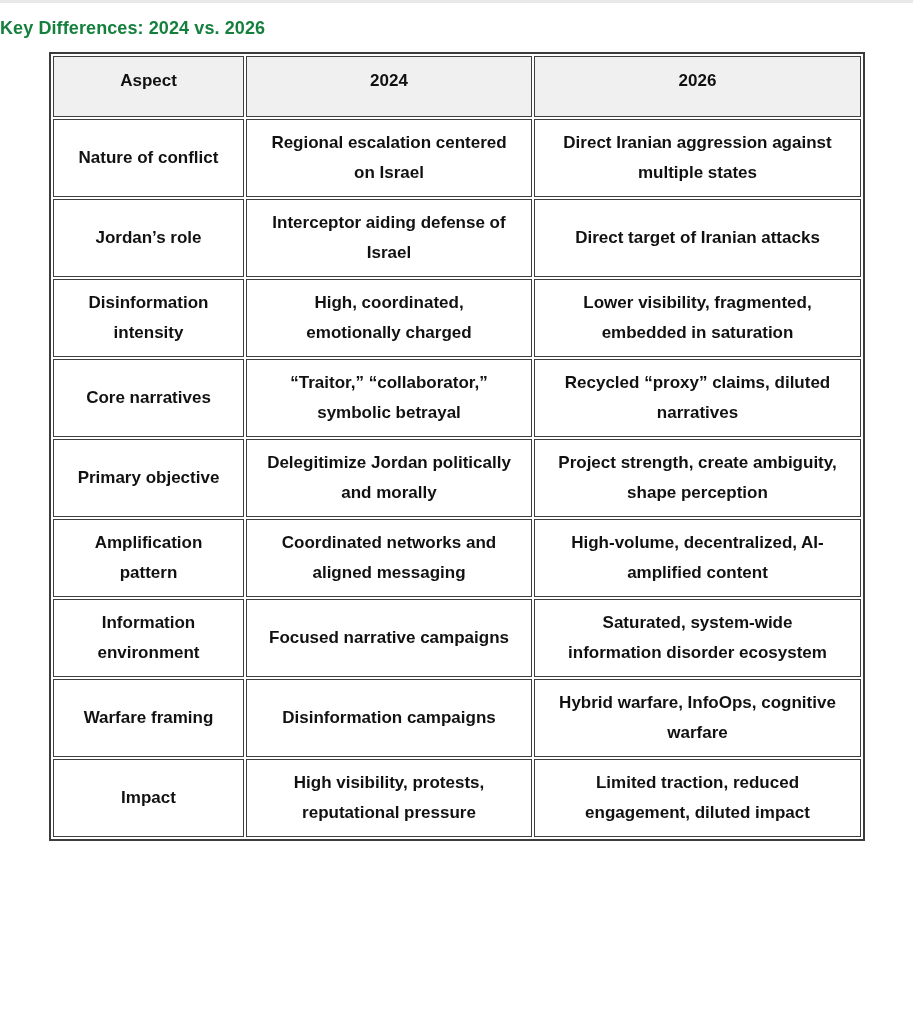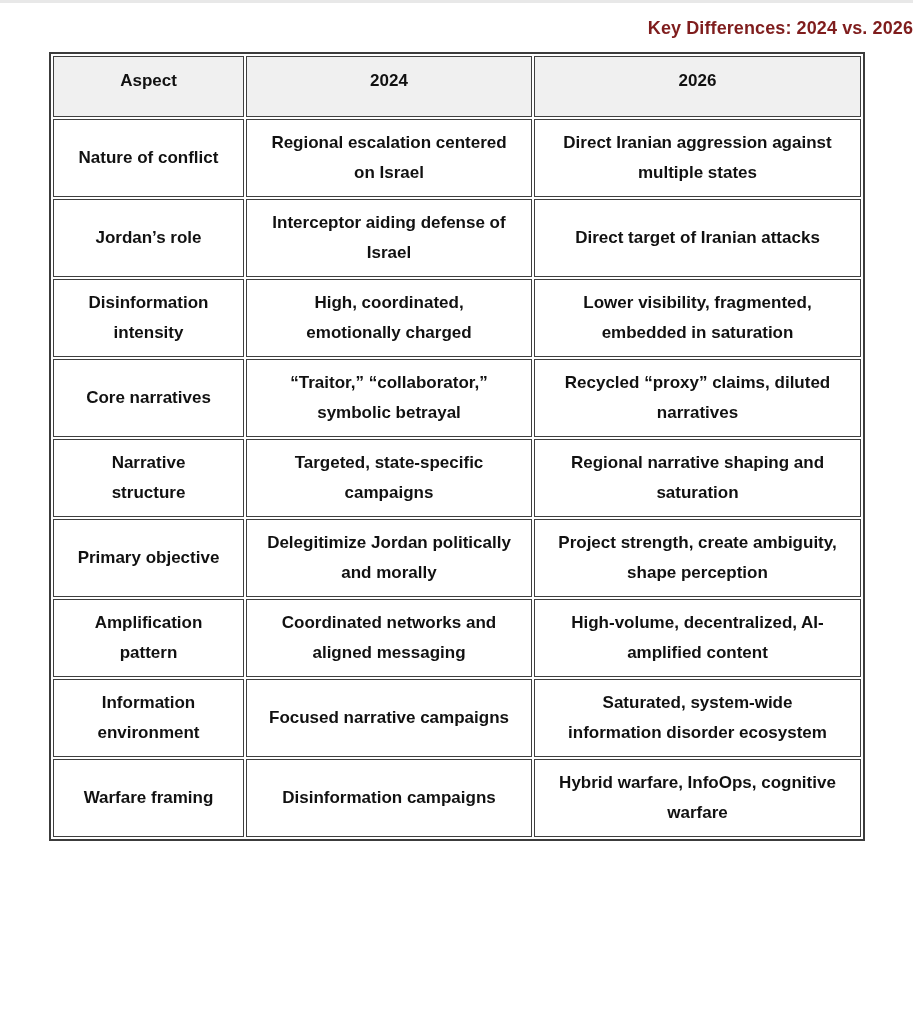--- a/index.html
+++ b/index.html
@@ -12,24 +12,24 @@
     color: #111111;
     -webkit-font-smoothing: antialiased;
   }
   .top-strip {
     width: 100%;
     height: 3px;
     background: #e8e8e8;
   }
   .page-title {
     margin: 15px 0 13px 0;
-    text-align: right;
+    text-align: left;
     font-size: 18px;
     font-weight: bold;
-    color: #7f1d1d;
+    color: #15803d;
     letter-spacing: 0.1px;
   }
   table.diff-table {
     border-collapse: separate;
     border-spacing: 2px;
     border: 2px solid #3c3c3c;
     margin-left: 49px;
     width: 814px;
     table-layout: fixed;
     background: #ffffff;
@@ -95,38 +95,38 @@
     <td>Disinformation intensity</td>
     <td>High, coordinated, emotionally charged</td>
     <td>Lower visibility, fragmented, embedded in saturation</td>
   </tr>
       <tr>
     <td>Core narratives</td>
     <td>“Traitor,” “collaborator,” symbolic betrayal</td>
     <td>Recycled “proxy” claims, diluted narratives</td>
   </tr>
       <tr>
-    <td>Narrative structure</td>
-    <td>Targeted, state-specific campaigns</td>
-    <td>Regional narrative shaping and saturation</td>
-  </tr>
-      <tr>
     <td>Primary objective</td>
     <td>Delegitimize Jordan politically and morally</td>
     <td>Project strength, create ambiguity, shape perception</td>
   </tr>
       <tr>
     <td>Amplification pattern</td>
     <td>Coordinated networks and aligned messaging</td>
     <td>High-volume, decentralized, AI-amplified content</td>
   </tr>
       <tr>
     <td>Information environment</td>
     <td>Focused narrative campaigns</td>
     <td>Saturated, system-wide information disorder ecosystem</td>
   </tr>
       <tr>
     <td>Warfare framing</td>
     <td>Disinformation campaigns</td>
     <td>Hybrid warfare, InfoOps, cognitive warfare</td>
   </tr>
+      <tr>
+    <td>Impact</td>
+    <td>High visibility, protests, reputational pressure</td>
+    <td>Limited traction, reduced engagement, diluted impact</td>
+  </tr>
     </tbody>
 </table>
 
 </body></html>

